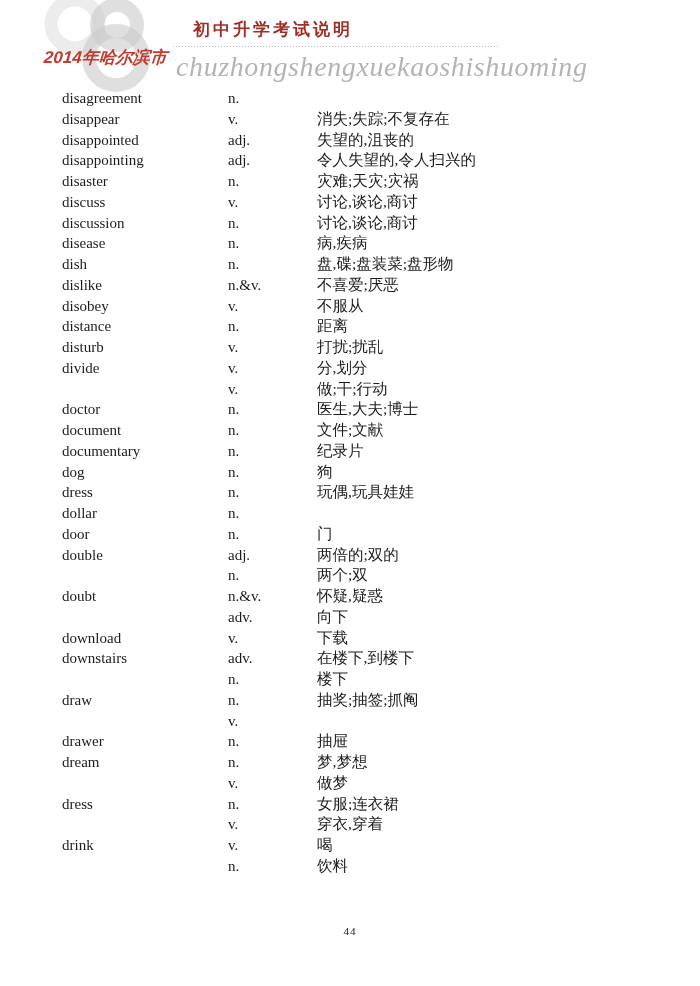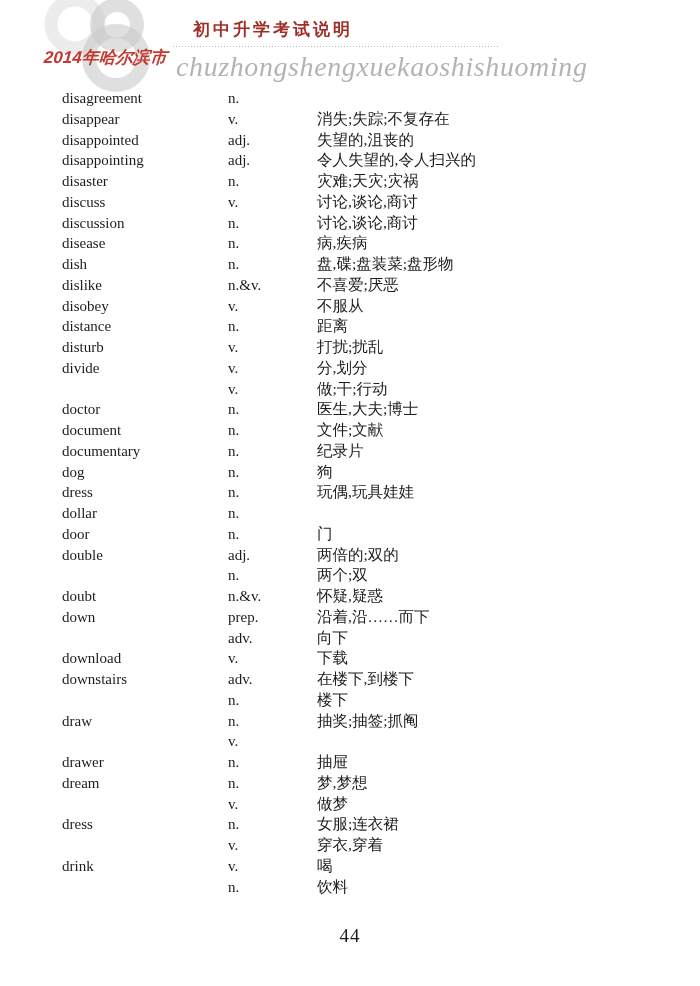--- a/index.html
+++ b/index.html
@@ -35,21 +35,21 @@
 
   
   .vocab{position:absolute;left:0;top:88px;width:700px;}
   .row{position:relative;height:20.75px;line-height:20.75px;white-space:nowrap;}
   .c-word{position:absolute;left:62px;font-size:15px;color:#1c1c1c;}
   .c-pos{position:absolute;left:228px;font-size:15px;color:#1c1c1c;}
   .c-def{position:absolute;left:317px;font-size:15.5px;color:#1c1c1c;}
 
   .page-num{
     position:absolute;left:0;top:925px;width:700px;text-align:center;
-    font-size:19px;color:#1c1c1c;letter-spacing:1px;
+    font-size:11px;color:#1c1c1c;letter-spacing:1px;
   }
 </style>
 </head>
 <body>
 
 <div class="page">
 
   <div class="logo">
     <svg width="190" height="100" viewBox="0 0 190 100" xmlns="http://www.w3.org/2000/svg">
       <circle cx="75" cy="24" r="24" fill="none" stroke="#c9c9c9" stroke-opacity="0.35" stroke-width="13"></circle>
@@ -209,25 +209,20 @@
     <span class="c-pos">n.</span>
     <span class="c-def">两个;双</span>
   </div>
 
   <div class="row">
     <span class="c-word">doubt</span>
     <span class="c-pos">n.&amp;v.</span>
     <span class="c-def">怀疑,疑惑</span>
   </div>
 
-  <div class="row">
-    <span class="c-word">down</span>
-    <span class="c-pos">prep.</span>
-    <span class="c-def">沿着,沿……而下</span>
-  </div>
 
   <div class="row">
     <span class="c-word"></span>
     <span class="c-pos">adv.</span>
     <span class="c-def">向下</span>
   </div>
 
   <div class="row">
     <span class="c-word">download</span>
     <span class="c-pos">v.</span>

